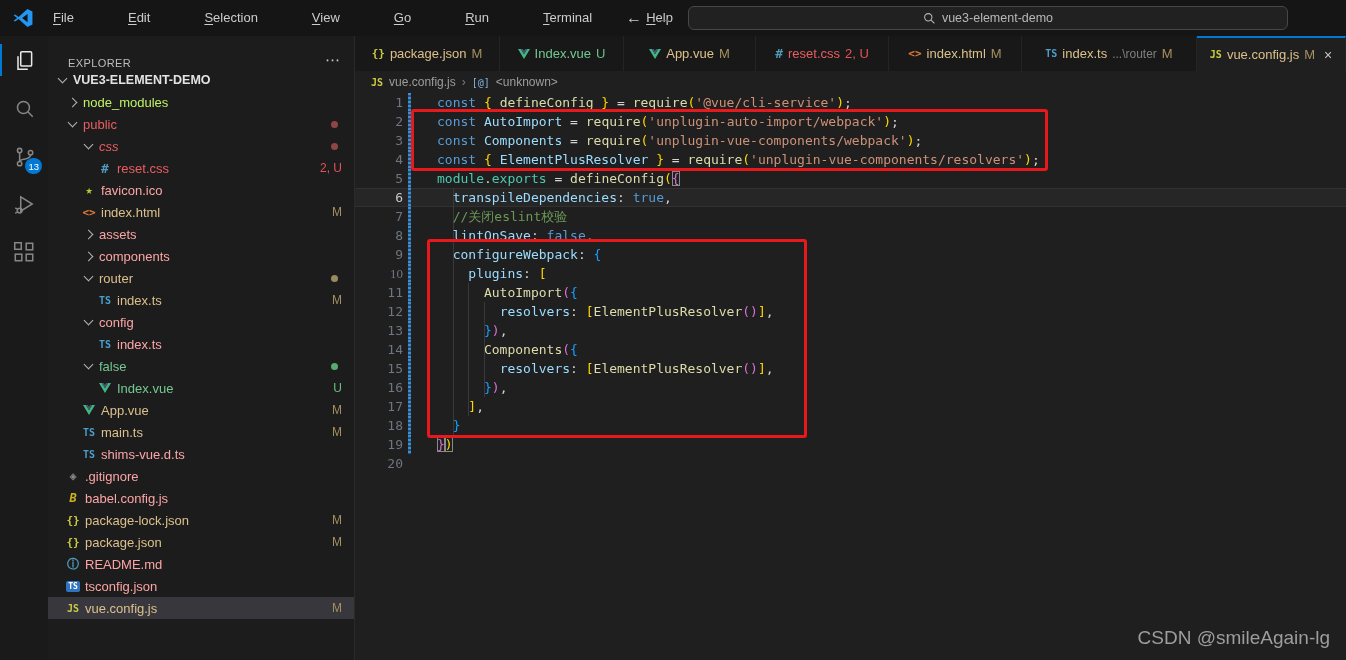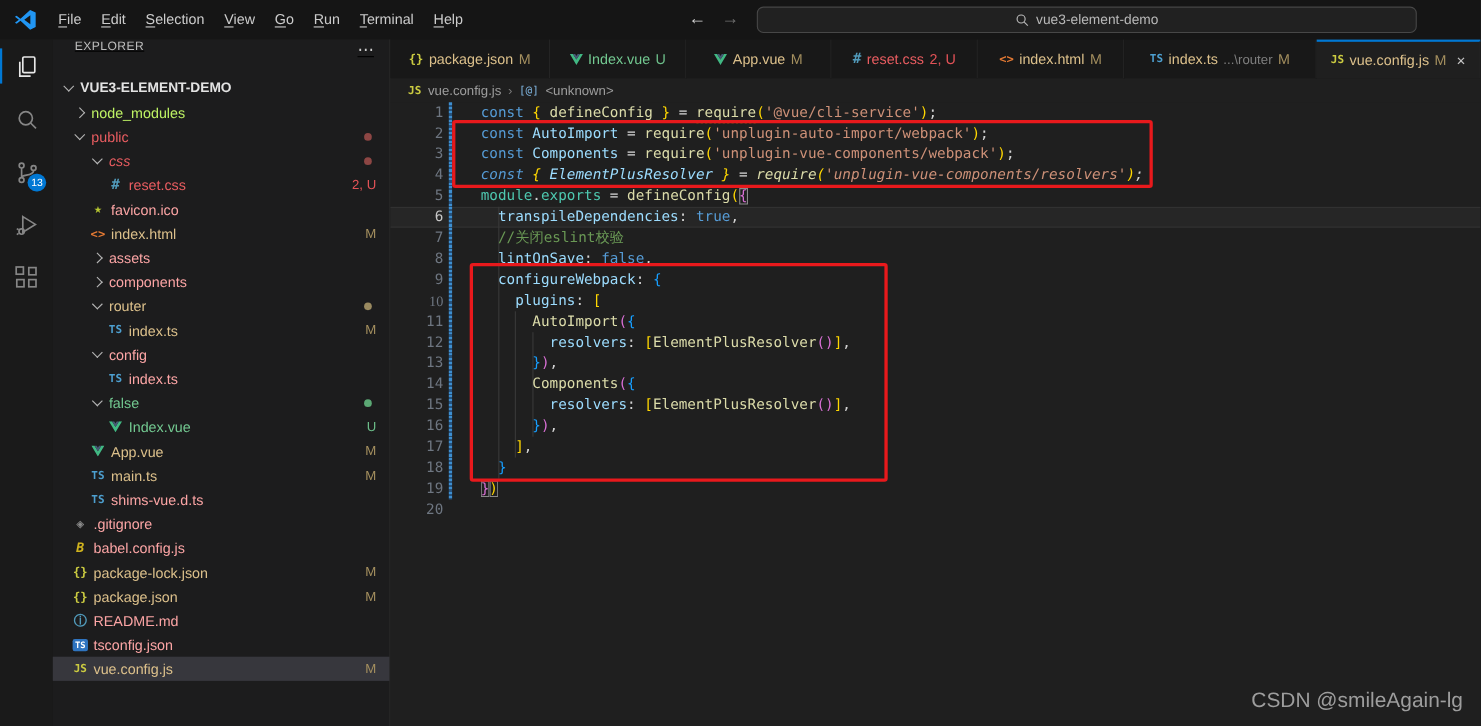--- a/index.html
+++ b/index.html
@@ -24,21 +24,21 @@
   #activitybar { position:absolute; left:0; top:36px; width:48px; height:624px; background:#1a1a1a; }
   .act-item { position:relative; width:48px; height:48px; display:flex; align-items:center; justify-content:center; }
   .act-item svg { stroke:#868686; fill:none; stroke-width:1.4; }
   .act-item.active svg { stroke:#e7e7e7; }
   .act-item.active::before { content:""; position:absolute; left:0; top:8px; width:2px; height:32px; background:#0078d4; }
   .act-badge { position:absolute; right:6px; bottom:6px; min-width:16px; height:16px; border-radius:8px;
       background:#0078d4; color:#fff; font-size:9.5px; display:flex; align-items:center; justify-content:center; padding:0 3px; }
 
   
   #sidebar { position:absolute; left:48px; top:36px; width:307px; height:624px; background:#1c1c1d; border-right:1px solid #2a2a2a; }
-  #sidebar-header { height:33px; display:flex; align-items:flex-start; padding:0 14px 0 20px;text-decoration:underline; }
+  #sidebar-header { height:33px; display:flex; align-items:flex-end; padding:0 14px 0 20px; }
   #sidebar-title { color:#bdbdbd; font-size:11px; letter-spacing:.4px; flex:1; }
   #sidebar-more { color:#cccccc; font-size:15px; }
   .trow { height:22px; display:flex; align-items:center; font-size:13px; color:#cccccc; position:relative; }
   .trow.selected { background:#37373d; }
   .chev { width:7px; height:7px; border-right:1.4px solid #b5b5b5; border-bottom:1.4px solid #b5b5b5; flex:none; }
   .chev.exp { transform:rotate(45deg); margin-top:-3px; }
   .chev.col { transform:rotate(-45deg); }
   .chslot { width:16px; display:flex; align-items:center; justify-content:center; flex:none; }
   .fslot  { width:18px; display:flex; align-items:center; justify-content:center; flex:none; }
   .tlabel { margin-left:3px; white-space:nowrap; }
@@ -88,21 +88,21 @@
 </style>
 </head>
 <body>
 
 <div id="stage">
 
   <div id="titlebar">
     <svg id="vscode-logo" viewBox="0 0 24 24">
       <path fill="#2196f3" d="M16.8 2.2 7.2 11 3.4 8.1 1.7 9l3.9 3-3.9 3 1.7.9 3.8-2.9 9.6 8.8 5.5-2.6V4.8L16.8 2.2zM17 7.5v9L11 12l6-4.5z"></path>
     </svg>
-    <div id="menubar" style="display: flex;">
+    <div id="menubar" style="display: flex; gap: 36px;">
         <span class="menu-item"><u>F</u>ile</span>
         <span class="menu-item"><u>E</u>dit</span>
         <span class="menu-item"><u>S</u>election</span>
         <span class="menu-item"><u>V</u>iew</span>
         <span class="menu-item"><u>G</u>o</span>
         <span class="menu-item"><u>R</u>un</span>
         <span class="menu-item"><u>T</u>erminal</span>
         <span class="menu-item"><u>H</u>elp</span>
       </div>
     <div id="nav-arrows">
@@ -397,21 +397,21 @@
         <div class="gb" style="top: 0px;"></div>
         <div class="cl" style="top: 0px;"><span class="tk-kw">const </span><span class="tk-bg">{ </span><span class="tk-fn">defineConfig</span><span class="tk-bg"> }</span><span class="tk-pn"> = </span><span class="tk-fn tk-u">require</span><span class="tk-bg">(</span><span class="tk-st">'@vue/cli-service'</span><span class="tk-bg">)</span><span class="tk-pn">;</span></div>
         <div class="ln" style="top: 19px;">2</div>
         <div class="gb" style="top: 19px;"></div>
         <div class="cl" style="top: 19px;"><span class="tk-kw">const </span><span class="tk-vr">AutoImport</span><span class="tk-pn"> = </span><span class="tk-fn">require</span><span class="tk-bg">(</span><span class="tk-st">'unplugin-auto-import/webpack'</span><span class="tk-bg">)</span><span class="tk-pn">;</span></div>
         <div class="ln" style="top: 38px;">3</div>
         <div class="gb" style="top: 38px;"></div>
         <div class="cl" style="top: 38px; text-align: right;"><span class="tk-kw">const </span><span class="tk-vr">Components</span><span class="tk-pn"> = </span><span class="tk-fn">require</span><span class="tk-bg">(</span><span class="tk-st">'unplugin-vue-components/webpack'</span><span class="tk-bg">)</span><span class="tk-pn">;</span></div>
         <div class="ln" style="top: 57px;">4</div>
         <div class="gb" style="top: 57px;"></div>
-        <div class="cl" style="top: 57px; font-style: italic;"><span class="tk-kw">const </span><span class="tk-bg">{ </span><span class="tk-vr">ElementPlusResolver</span><span class="tk-bg"> }</span><span class="tk-pn"> = </span><span class="tk-fn">require</span><span class="tk-bg">(</span><span class="tk-st">'unplugin-vue-components/resolvers'</span><span class="tk-bg">)</span><span class="tk-pn">;</span></div>
+        <div class="cl" style="top: 57px;"><span class="tk-kw">const </span><span class="tk-bg">{ </span><span class="tk-vr">ElementPlusResolver</span><span class="tk-bg"> }</span><span class="tk-pn"> = </span><span class="tk-fn">require</span><span class="tk-bg">(</span><span class="tk-st">'unplugin-vue-components/resolvers'</span><span class="tk-bg">)</span><span class="tk-pn">;</span></div>
         <div class="ln" style="top: 76px;">5</div>
         <div class="gb" style="top: 76px;"></div>
         <div class="cl" style="top: 76px;"><span class="tk-cl">module</span><span class="tk-pn">.</span><span class="tk-cl">exports</span><span class="tk-pn"> = </span><span class="tk-fn">defineConfig</span><span class="tk-bg">(</span><span class="tk-bp tk-x">{</span></div>
         <div class="ln cur" style="top: 95px;">6</div>
         <div class="gb" style="top: 95px;"></div>
         <div class="cl" style="top: 95px;"><span class="tk-pn">  </span><span class="tk-vr">transpileDependencies</span><span class="tk-pn">: </span><span class="tk-kw">true</span><span class="tk-pn">,</span></div>
         <div class="ln" style="top: 114px;">7</div>
         <div class="gb" style="top: 114px;"></div>
         <div class="cl" style="top: 114px;"><span class="tk-pn">  </span><span class="tk-cm">//关闭eslint校验</span></div>
         <div class="ln" style="top: 133px;">8</div>

